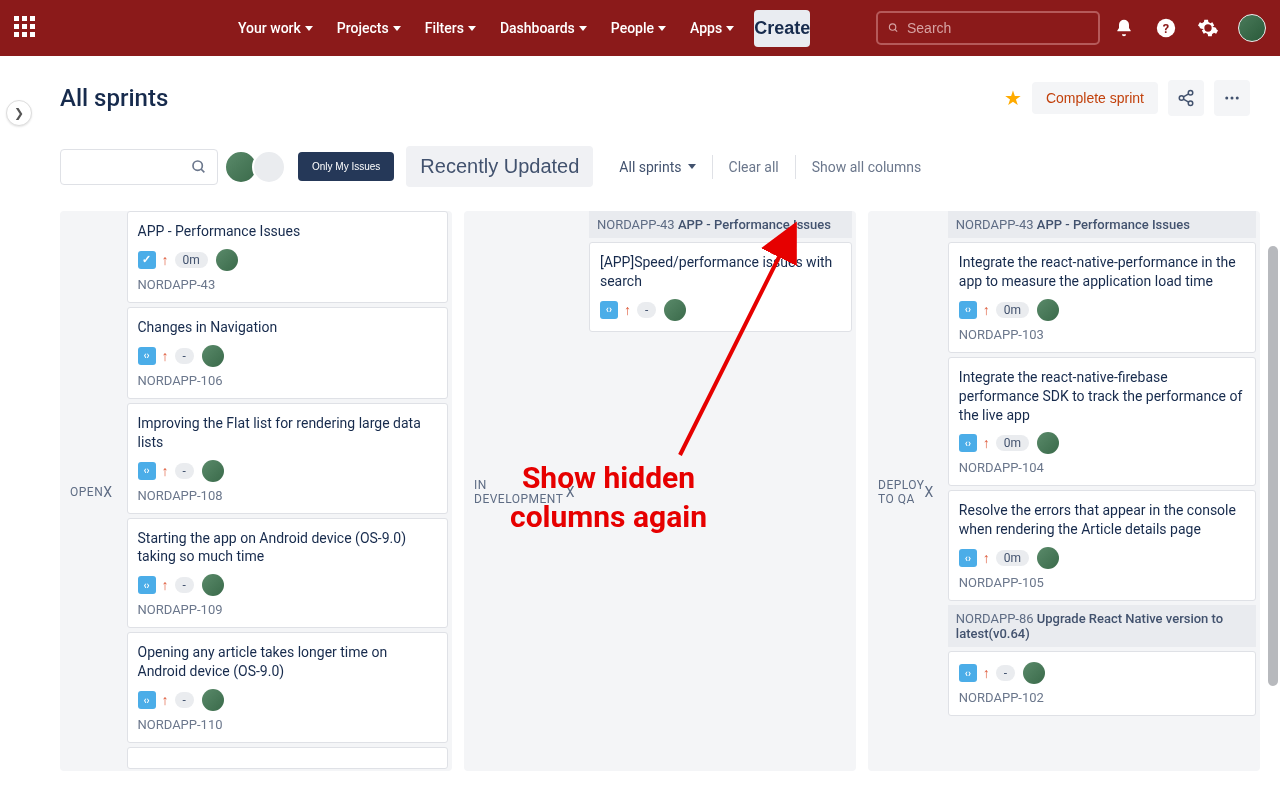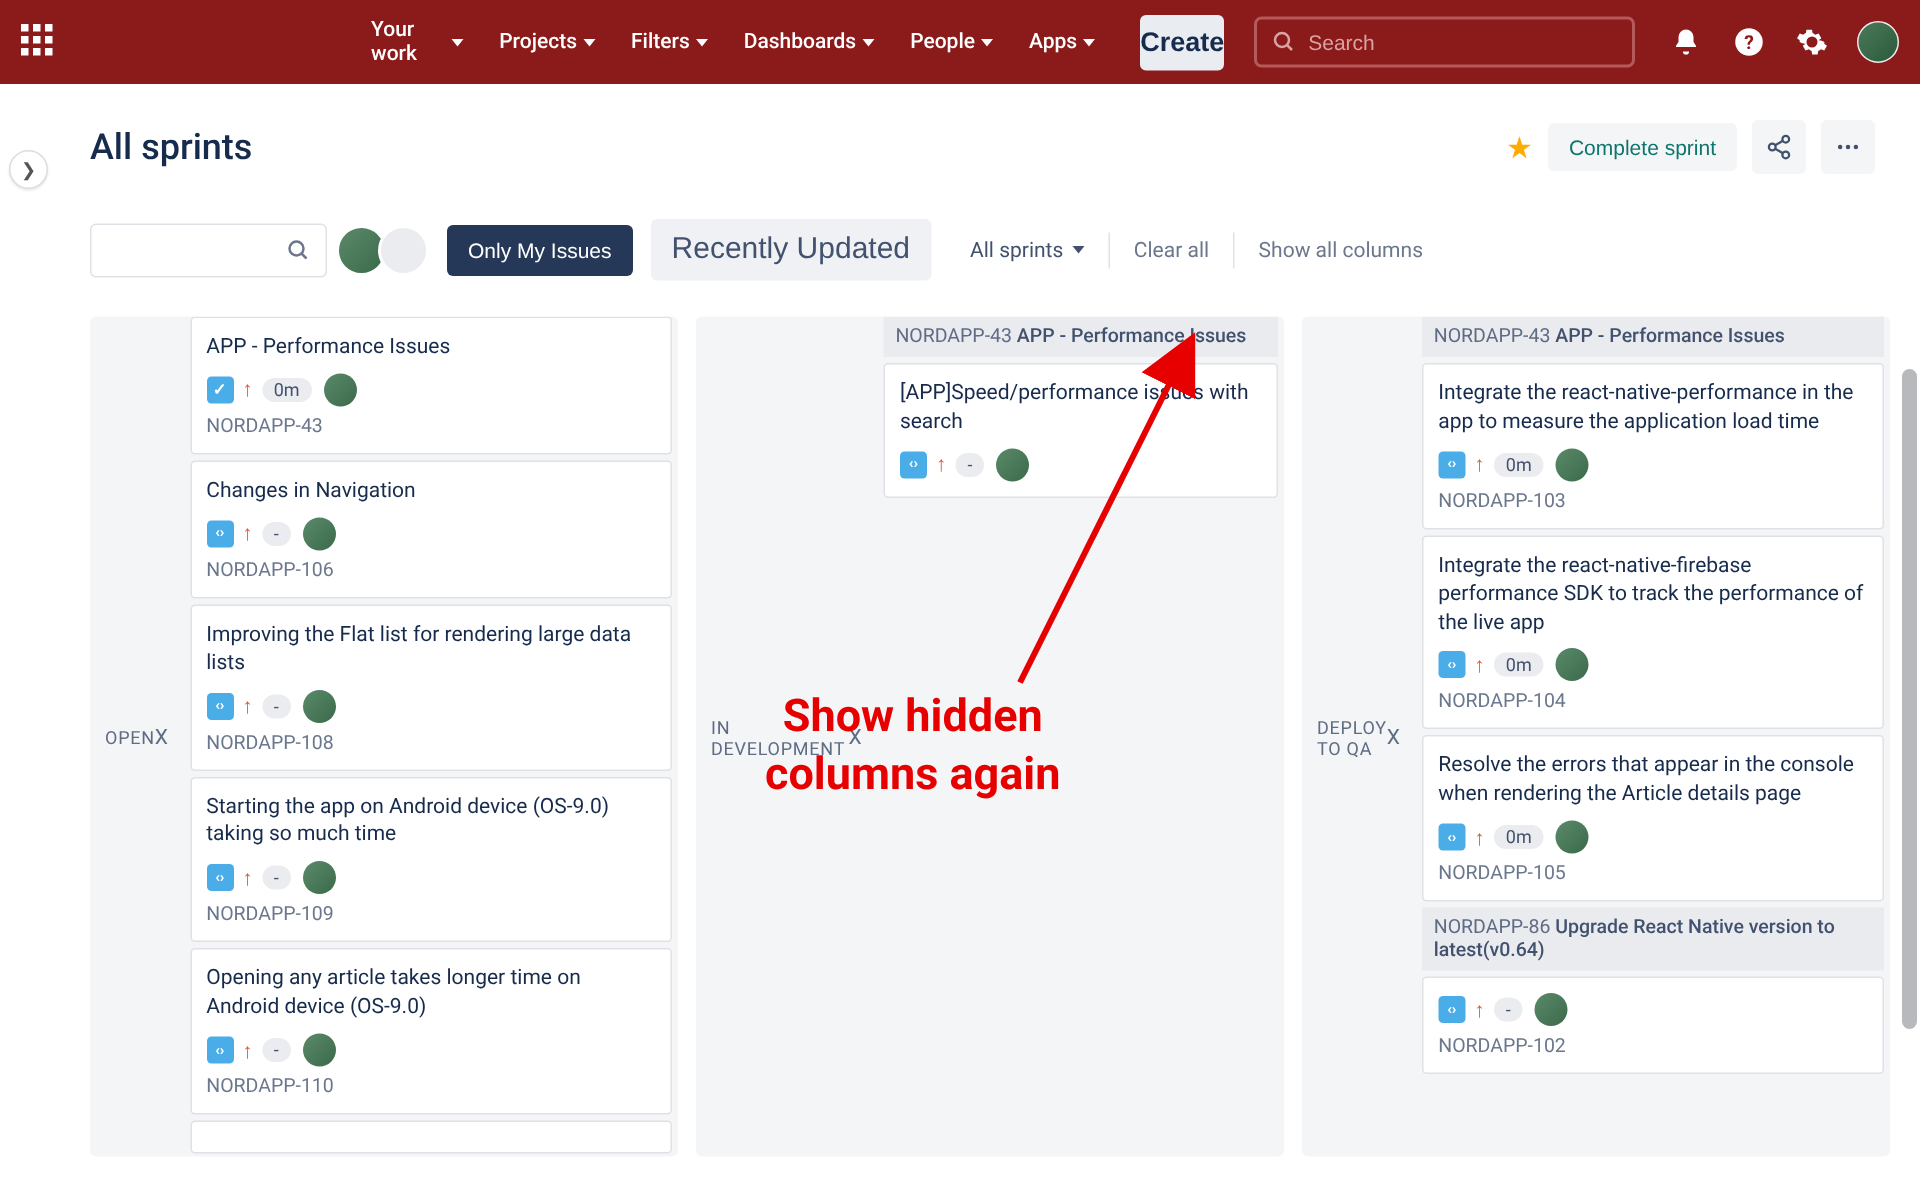--- a/index.html
+++ b/index.html
@@ -1,48 +1,48 @@
 <!DOCTYPE html>
 <html><head>
 <meta charset="utf-8">
 <style>
   * { box-sizing: border-box; margin: 0; padding: 0; }
   body { font-family: -apple-system, BlinkMacSystemFont, "Segoe UI", Roboto, sans-serif; font-size: 14px; color: #172b4d; background: #fff; overflow: hidden; width: 1280px; height: 800px; position: relative; }
   
-  .topnav { height: 56px; background: #8b1a1a; display: flex; align-items: center; padding: 0 14px; color: #fff; gap: 10px; }
+  .topnav { height: 56px; background: #8b1a1a; display: flex; align-items: center; padding: 0 14px; color: #fff; }
   .app-switcher { width: 24px; height: 24px; display: grid; grid-template-columns: repeat(3,5px); grid-template-rows: repeat(3,5px); gap: 3px; cursor: pointer; margin-right: 10px; }
   .app-switcher span { background: #fff; }
   .topnav-items { display: flex; margin-left: 180px; gap: 4px; }
   .topnav-item { padding: 6px 10px; color: #fff; font-weight: 500; display: flex; align-items: center; gap: 4px; cursor: pointer; }
   .chev { width: 0; height: 0; border-left: 4px solid transparent; border-right: 4px solid transparent; border-top: 5px solid #fff; }
   .create-btn { background: #e9ecf1; color: #172b4d; border: none; padding: 8px 0; border-radius: 4px; font-weight: 600; cursor: pointer; font-size: 18px; margin-left: 10px; text-align: center; }
   .top-spacer { flex: 1; }
-  .search-box { width: 260px; height: 34px; background: transparent; border: 2px solid #b55a5a; border-radius: 5px; display: flex; align-items: center; padding: 0 10px; gap: 8px; }
+  .search-box { width: 224px; height: 34px; background: transparent; border: 2px solid #b55a5a; border-radius: 5px; display: flex; align-items: center; padding: 0 10px; gap: 8px; }
   .search-box input { background: transparent; border: none; outline: none; color: #e2b8b8; font-size: 14px; flex: 1; }
   .search-box input::placeholder { color: #d7a3a3; }
   .top-icons { display: flex; align-items: center; gap: 18px; margin-left: 12px; }
   .top-icon { width: 24px; height: 24px; cursor: pointer; display: flex; align-items: center; justify-content: center; }
   .avatar-sm { width: 28px; height: 28px; border-radius: 50%; background: linear-gradient(135deg,#4a7a5a,#2a5a3a); border: 1px solid #eee; }
   
   .expand-handle { position: absolute; left: 6px; top: 100px; width: 26px; height: 26px; border: 1px solid #ddd; border-radius: 50%; background: #fff; display: flex; align-items: center; justify-content: center; cursor: pointer; font-size: 12px; color: #555; box-shadow: 0 1px 2px rgba(0,0,0,.1); }
   
   .content { padding: 24px 30px 0 60px; }
   .header-row { display: flex; align-items: center; margin-bottom: 30px; }
   .page-title { font-size: 24px; font-weight: 500; color: #172b4d; }
   .header-actions { margin-left: auto; display: flex; align-items: center; gap: 10px; }
   .star { color: #ffab00; font-size: 20px; cursor: pointer; }
-  .btn-light { background: #f4f5f7; border: none; padding: 8px 14px; border-radius: 4px; color: #0f766e; font-size: 14px; cursor: pointer; }
+  .btn-light { background: #f4f5f7; border: none; padding: 8px 14px; border-radius: 4px; color: #c2410c; font-size: 14px; cursor: pointer; }
   .icon-btn { background: #f4f5f7; border: none; width: 36px; height: 36px; border-radius: 4px; display: flex; align-items: center; justify-content: center; cursor: pointer; color: #42526e; }
   
   .toolbar { display: flex; align-items: center; gap: 12px; margin-bottom: 24px; }
   .mini-search { width: 158px; height: 36px; border: 1px solid #dfe1e6; border-radius: 4px; display: flex; align-items: center; justify-content: flex-end; padding: 0 10px; color: #6b778c; }
   .avatars { display: flex; align-items: center; }
   .avatar { width: 34px; height: 34px; border-radius: 50%; border: 2px solid #fff; background: linear-gradient(135deg,#5a8a6a,#3a6a4a); margin-left: -6px; cursor: pointer; }
   .avatar.blank { background: #eaecef; }
-  .pill-dark { background: #253858; color: #fff; border: none; padding: 9px 14px; border-radius: 4px; font-size: 14px; cursor: pointer; font-weight: 500; }
+  .pill-dark { background: #253858; color: #fff; border: none; padding: 9px 14px; border-radius: 4px; font-size: 10px; cursor: pointer; font-weight: 500; }
   .pill-light { background: #f0f1f4; color: #42526e; border: none; padding: 9px 14px; border-radius: 4px; font-size: 20px; cursor: pointer; }
   .dd { display: flex; align-items: center; gap: 6px; color: #42526e; cursor: pointer; padding: 8px 4px; }
   .dd .chev2 { width: 0; height: 0; border-left: 4px solid transparent; border-right: 4px solid transparent; border-top: 5px solid #42526e; }
   .vsep { width: 1px; height: 24px; background: #dfe1e6; }
   .link { color: #6b778c; cursor: pointer; padding: 4px; }
   
   .board { display: flex; gap: 12px; position: relative; height: 560px; }
   .col { background: #f4f5f7; border-radius: 4px; width: 392px; flex-shrink: 0; display: flex; overflow: hidden; }
   .col-header { display: flex; align-items: center; padding: 10px 10px 8px 10px; color: #5e6c84; font-size: 12px; letter-spacing: .5px; }
   .col-header .close-x { margin-left: auto; cursor: pointer; font-size: 14px; color: #5e6c84; }

